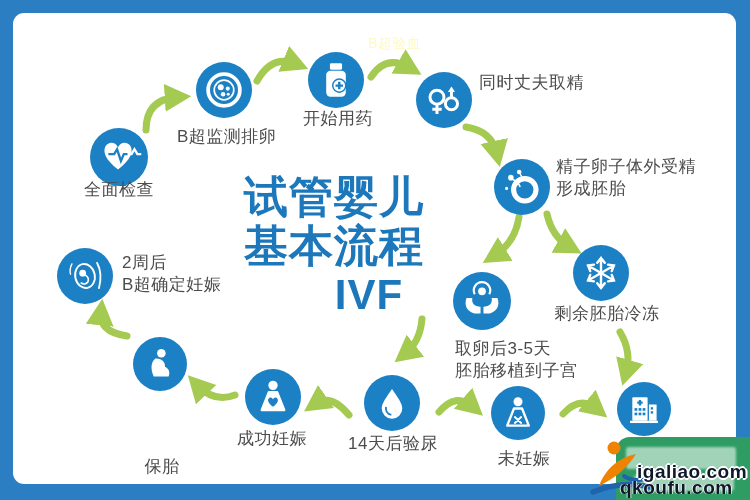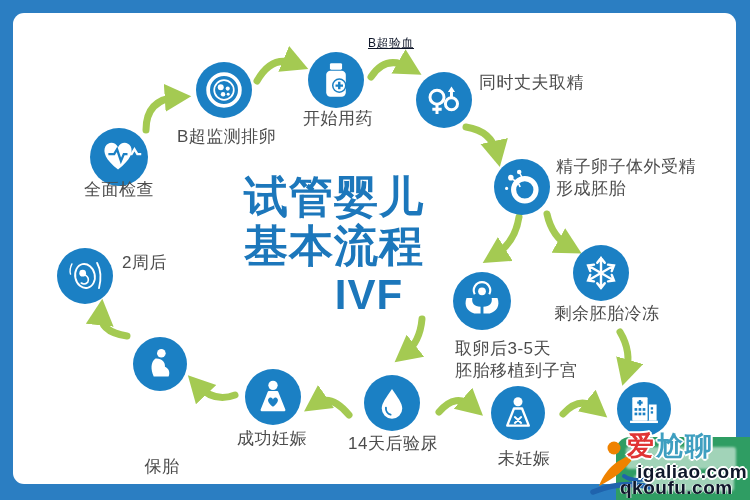--- a/index.html
+++ b/index.html
@@ -5,21 +5,21 @@
   html,body{margin:0;padding:0;background:#e8e8e8;}
   .stage{position:relative;width:750px;height:500px;background:#2b7ec2;overflow:hidden;
          font-family:"Liberation Sans","DejaVu Sans",sans-serif;}
   .panel{position:absolute;left:13px;top:13px;right:14px;bottom:16px;background:#ffffff;border-radius:11px;}
   .arrow-layer{position:absolute;left:0;top:0;width:750px;height:500px;z-index:1;pointer-events:none;}
   .node{position:absolute;border-radius:50%;z-index:2;display:flex;align-items:center;justify-content:center;}
   .node svg{width:100%;height:100%;display:block;}
   .step-label{position:absolute;z-index:2;color:#4c4c4c;font-size:17px;line-height:22px;
               letter-spacing:0.5px;white-space:nowrap;}
   .step-label.center{transform:translateX(-50%);text-align:center;}
-  .annotation{position:absolute;z-index:2;color:#0f172a;font-size:12px;white-space:nowrap;letter-spacing:0.5px;text-decoration:underline;}
+  .annotation{position:absolute;z-index:2;color:#fef9c3;font-size:14px;white-space:nowrap;letter-spacing:0.5px;}
   .title{position:absolute;left:234px;top:172px;width:200px;z-index:1;text-align:center;
          color:#1c77bb;font-weight:700;}
   .title .t-cn{font-size:44px;line-height:49px;letter-spacing:1px;}
   .title .t-en{font-size:42px;line-height:50px;letter-spacing:1px;transform:translateX(35px);}
   
   .wm-box{position:absolute;left:616px;top:437px;width:134px;height:63px;background:#2f9d63;
           border-radius:14px 0 0 0;z-index:5;overflow:hidden;}
   .wm-ghost{position:absolute;background:rgba(255,255,255,0.55);border-radius:3px;filter:blur(1px);}
   .wm-logo{position:absolute;left:590px;top:436px;width:64px;height:64px;z-index:6;}
   .wm-brand{position:absolute;left:627px;top:428px;z-index:7;font-size:27px;font-weight:700;letter-spacing:2px;
@@ -219,30 +219,30 @@
             <ellipse rx="10.5" ry="13" fill="none" stroke="#fff" stroke-width="2"></ellipse>
           </g>
           <circle cx="-2.5" cy="-3" r="3.6" fill="#fff"></circle>
           <path d="M0.5,-1 q4.5,3 2.5,7.5 q-3.5,3.5 -7,1" stroke="#fff" stroke-width="1.7" fill="none" stroke-linecap="round"></path>
           <path d="M13,-14 q6,11 2,27" stroke="#fff" stroke-width="2" fill="none" stroke-linecap="round"></path>
           <path d="M-14,-13 q-3,6 -1.5,11" stroke="#fff" stroke-width="1.5" fill="none" stroke-linecap="round"></path>
         </svg>
       </div>
       <div class="step-label" style="left: 122px; top: 252px;">
         <div>2周后</div>
+        <div>B超确定妊娠</div>
       </div>
       <div class="annotation" style="left: 368px; top: 35px;">B超验血</div>
     </div>
 
   <div class="wm-box">
     <div class="wm-ghost" style="left:10px;top:10px;width:110px;height:22px;"></div>
     <div class="wm-ghost" style="left:18px;top:38px;width:100px;height:16px;"></div>
   </div>
   <svg class="wm-logo" viewBox="0 0 64 64">
     <circle cx="24" cy="12" r="6.5" fill="#ef8200"></circle>
     <path d="M46,18 C31,21 16,31 9,50 C23,43 36,34 46,18 Z" fill="#ef8200"></path>
     <path d="M3,56 C20,49 40,46 60,51" stroke="#1f63ad" stroke-width="5.5" fill="none" stroke-linecap="round"></path>
     <path d="M34,40 C40,44 48,45 56,43" stroke="#1f63ad" stroke-width="4" fill="none" stroke-linecap="round"></path>
   </svg>
-  <div class="wm-brand"><span class="wm-red">爱</span><span class="wm-teal">尬聊</span></div>
   <div class="wm-site1">igaliao.com</div>
   <div class="wm-site2">qkoufu.com</div>
 </div>
 
 </body></html>

